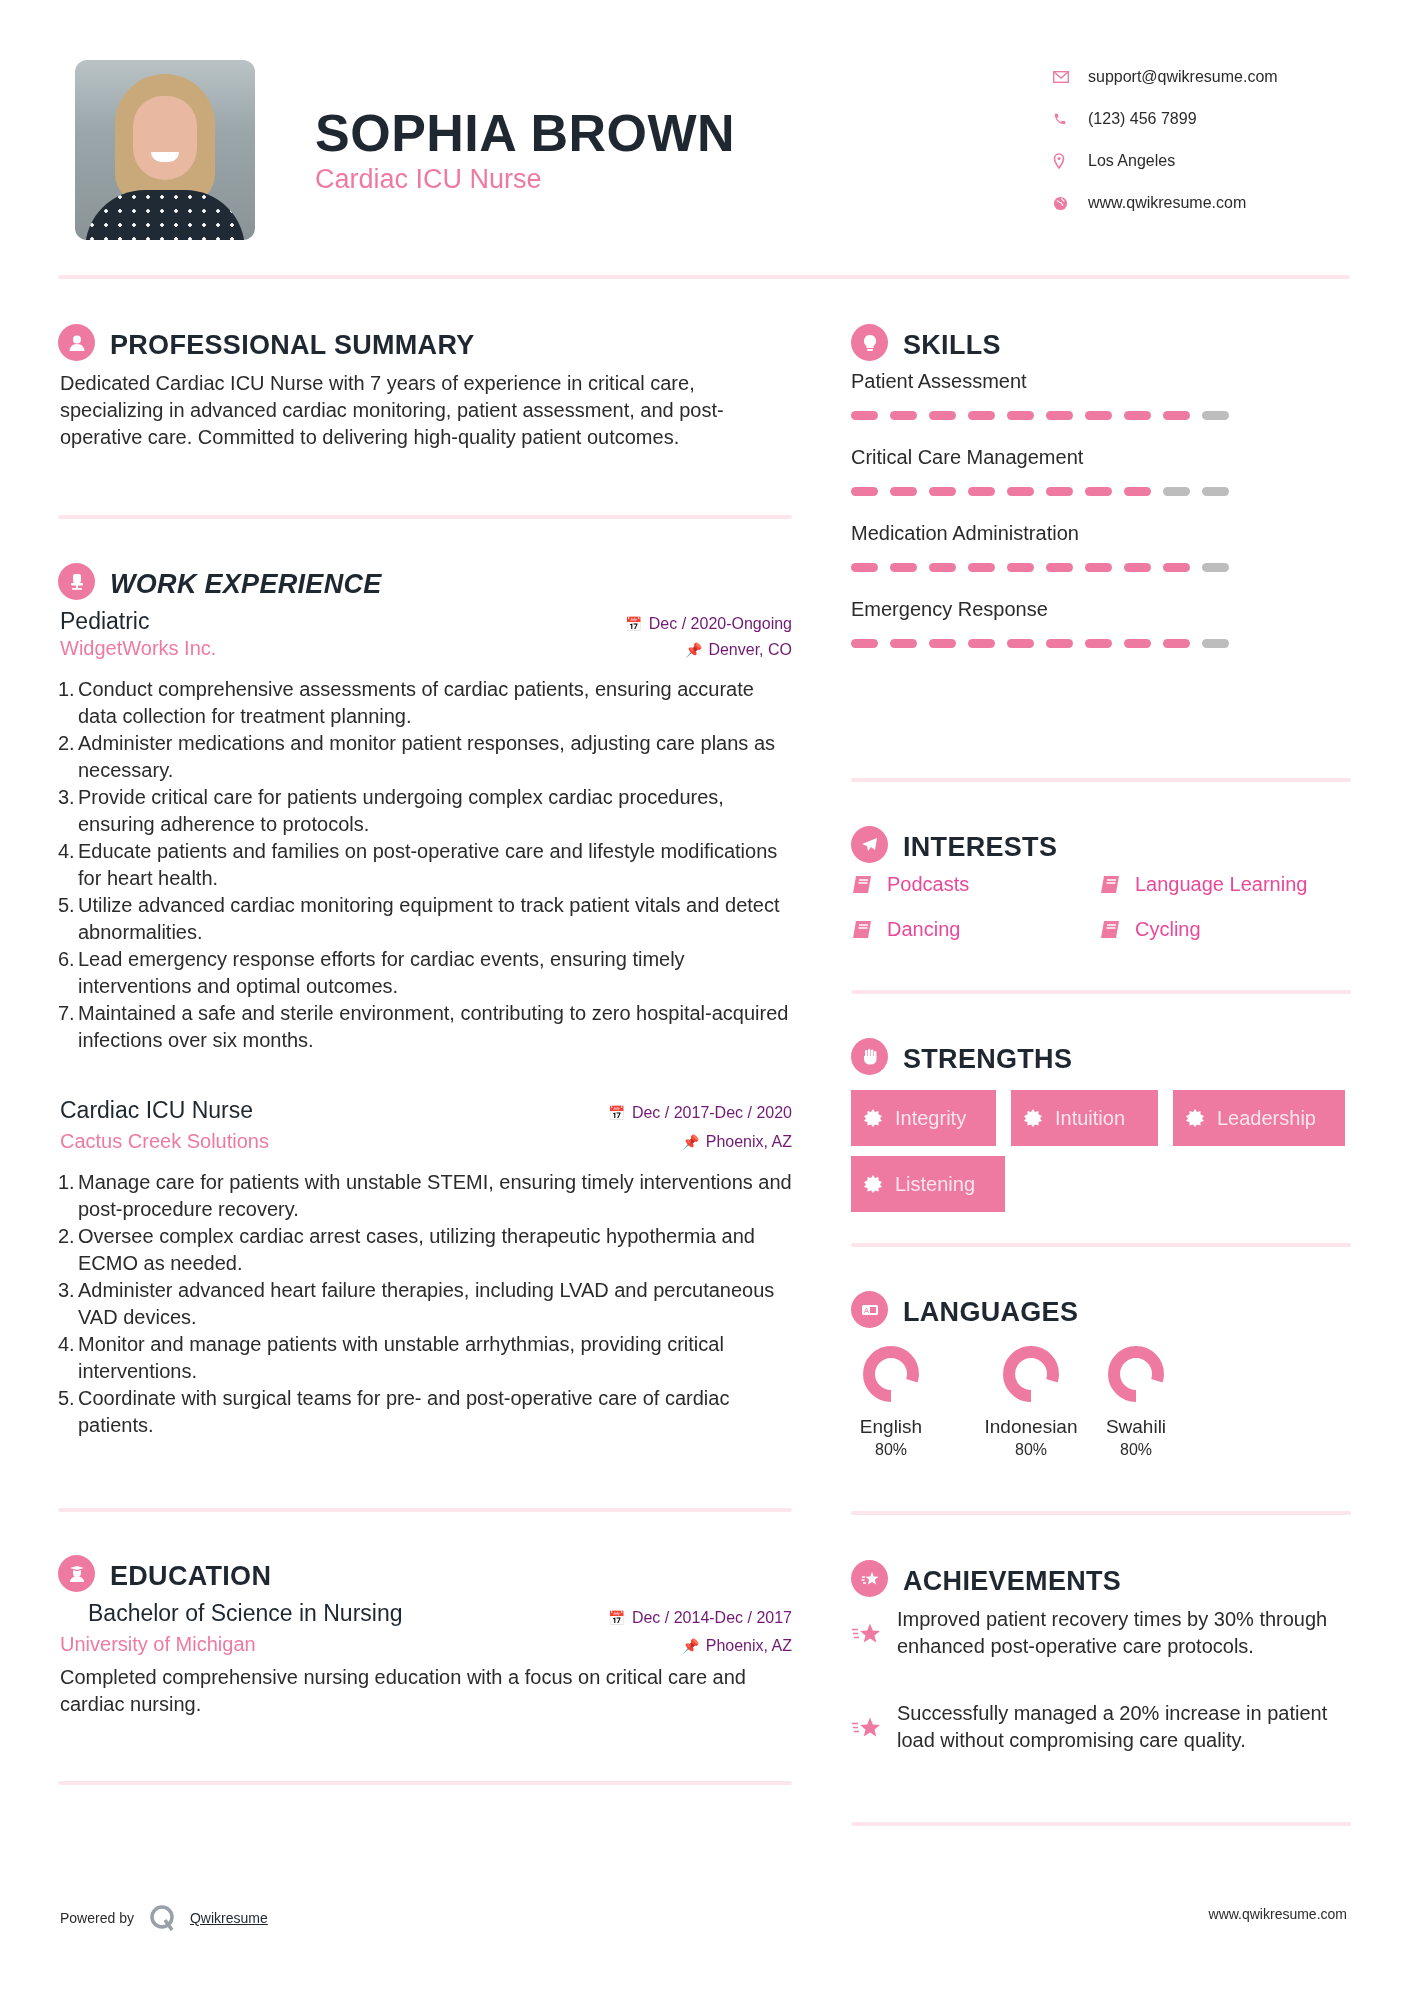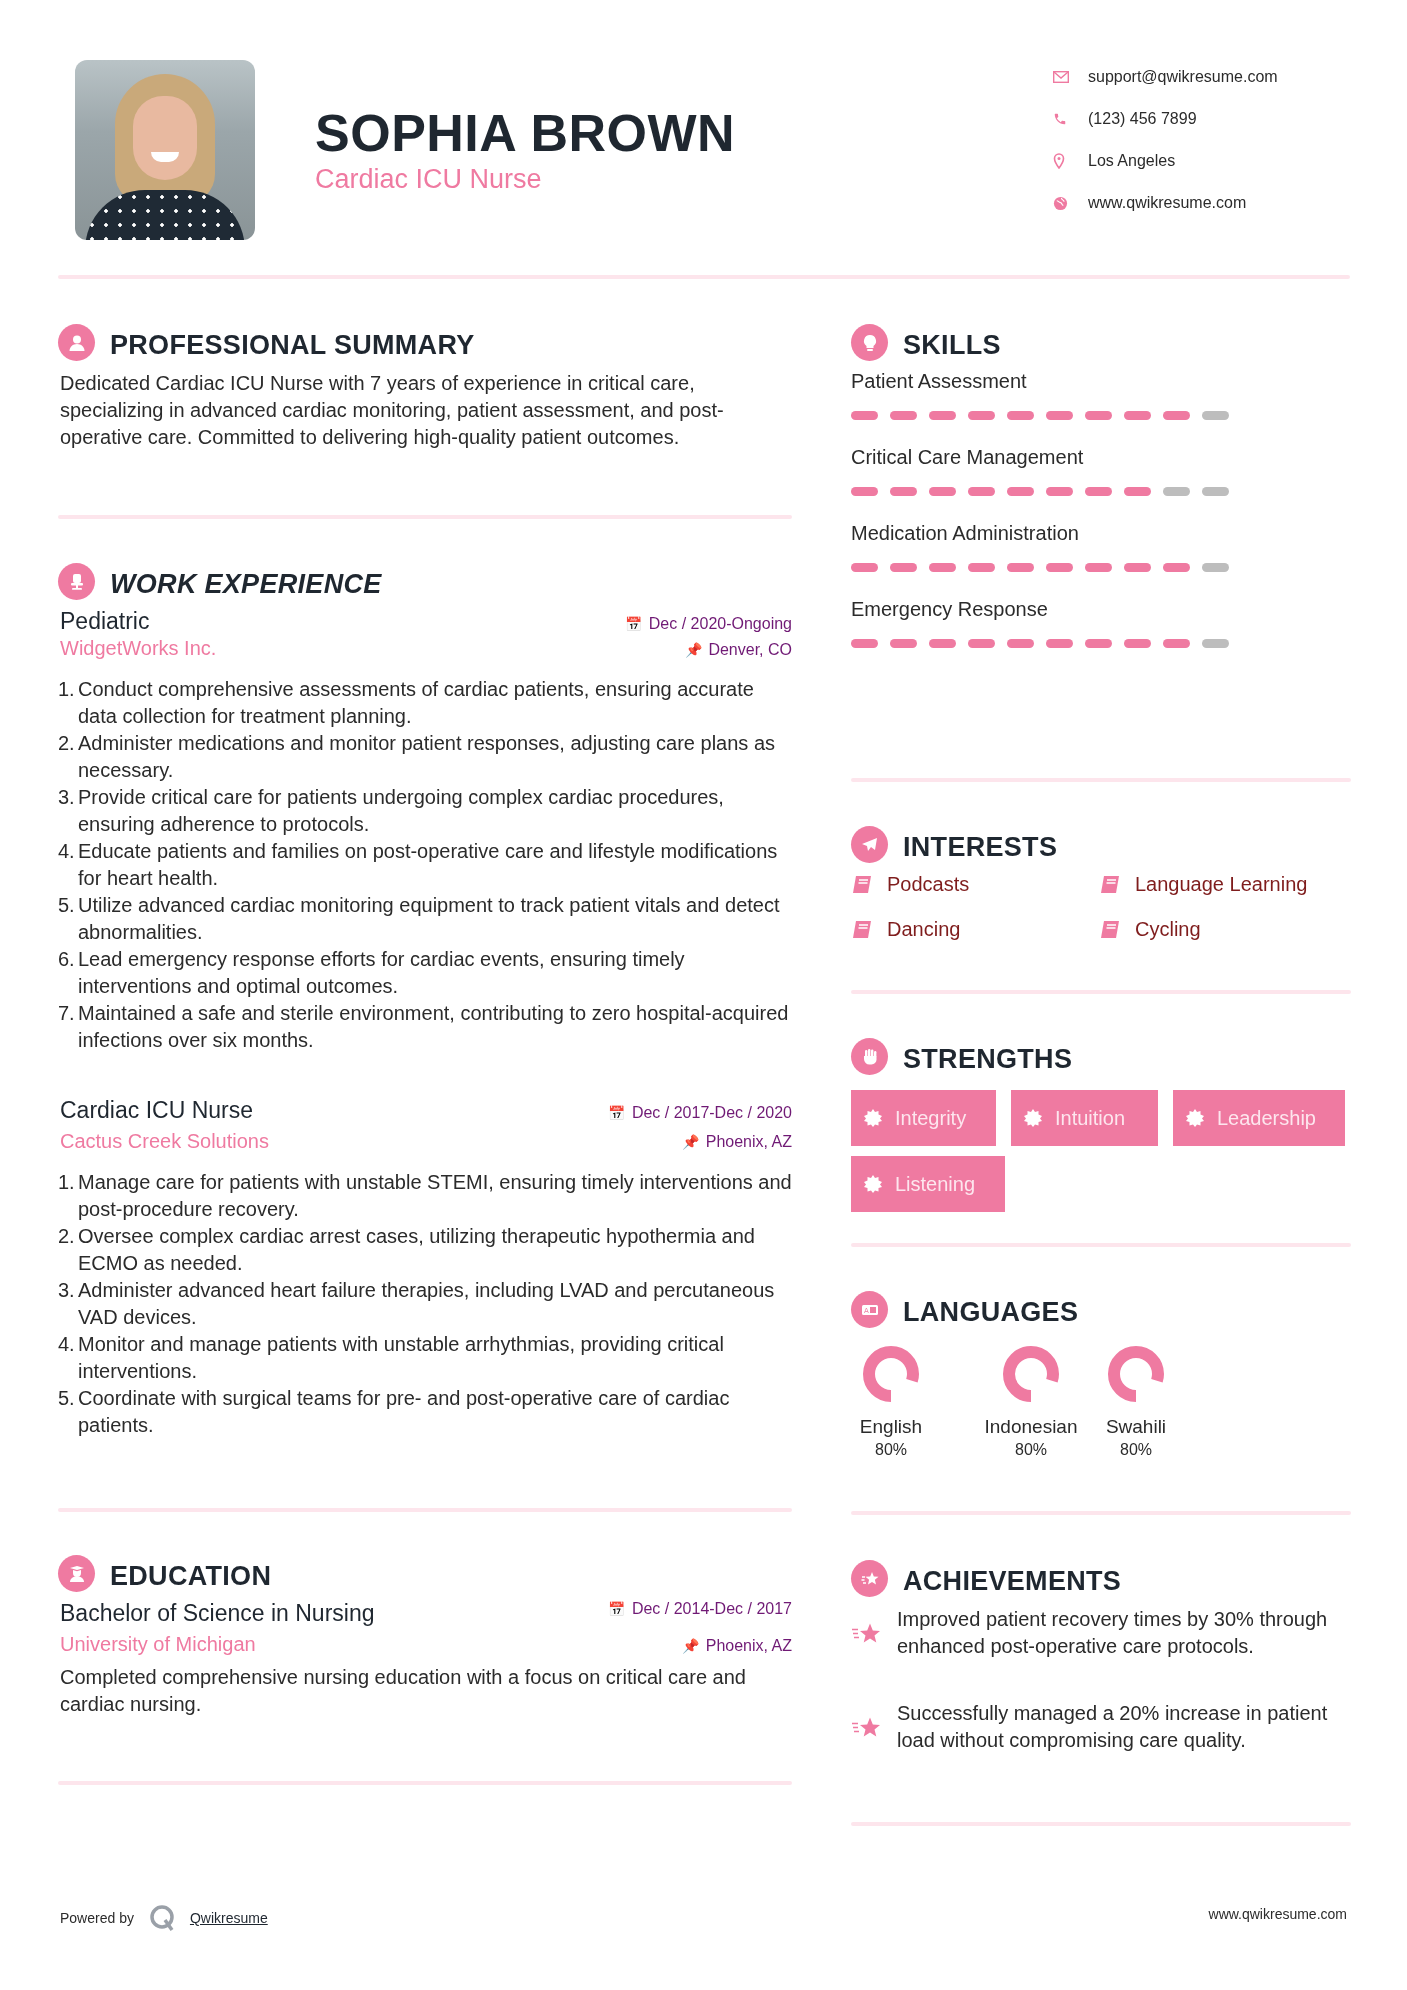--- a/index.html
+++ b/index.html
@@ -42,21 +42,21 @@
   ol.duties li { position: relative; padding-left: 18px; }
   ol.duties li .num { position: absolute; left: -2px; top: 0; }
 
   
   .skill-name { font-size: 20px; color: #2b2b2b; }
   .dashes { display: flex; gap: 12px; margin-top: 18px; }
   .dash { width: 27px; height: 9px; border-radius: 5px; background: #ef7aa1; }
   .dash.off { background: #bdbdbd; }
 
   
-  .interest { position: absolute; display: flex; align-items: center; font-size: 20px; color: #7f1d1d; }
+  .interest { position: absolute; display: flex; align-items: center; font-size: 20px; color: #ec4899; }
   .interest .bk { width: 22px; height: 20px; margin-right: 14px; }
 
   
   .chip { position: absolute; height: 56px; background: #ef7aa1; color: #fde6ee; font-size: 20px; display: flex; align-items: center; padding: 0 12px; }
   .chip .gear { width: 20px; height: 20px; margin-right: 12px; }
 
   
   .lang { position: absolute; text-align: center; font-size: 19px; color: #2b2b2b; }
   .lang .pct { font-size: 16px; margin-top: 3px; }
   .ring { width: 58px; height: 58px; margin: 0 auto 8px; }
@@ -189,21 +189,21 @@
   <span class="badge">
     <svg viewBox="0 0 20 20">
         <path d="M3 4l7-2 7 2-7 2z"></path>
         <path d="M6 6v3a4 4 0 008 0V6l-4 1.2z"></path>
         <path d="M3 18c0-3.5 3-5.5 7-5.5s7 2 7 5.5z"></path>
       </svg>
   </span>
   <h2>EDUCATION</h2>
 </div>
 <div class="abs" style="left:60px; top:1600px; width:732px;">
-  <div style="display:flex; justify-content:space-between; align-items:flex-start;">
+  <div style="display:flex; justify-content:space-between; align-items:flex-end;margin-left:28px;">
     <span class="job-title">Bachelor of Science in Nursing</span>
     <span class="job-meta"><span class="mi">📅</span><span>Dec / 2014-Dec / 2017</span></span>
   </div>
   <div style="display:flex; justify-content:space-between; align-items:baseline; margin-top:6px;">
     <span class="job-company">University of Michigan</span>
     <span class="job-meta"><span class="mi">📌</span><span>Phoenix, AZ</span></span>
   </div>
   <p class="body-text" style="margin-top:8px;">Completed comprehensive nursing education with a focus on critical care and cardiac nursing.</p>
 </div>
 <div class="rule" style="left:58px; top:1781px; width:734px;"></div>

